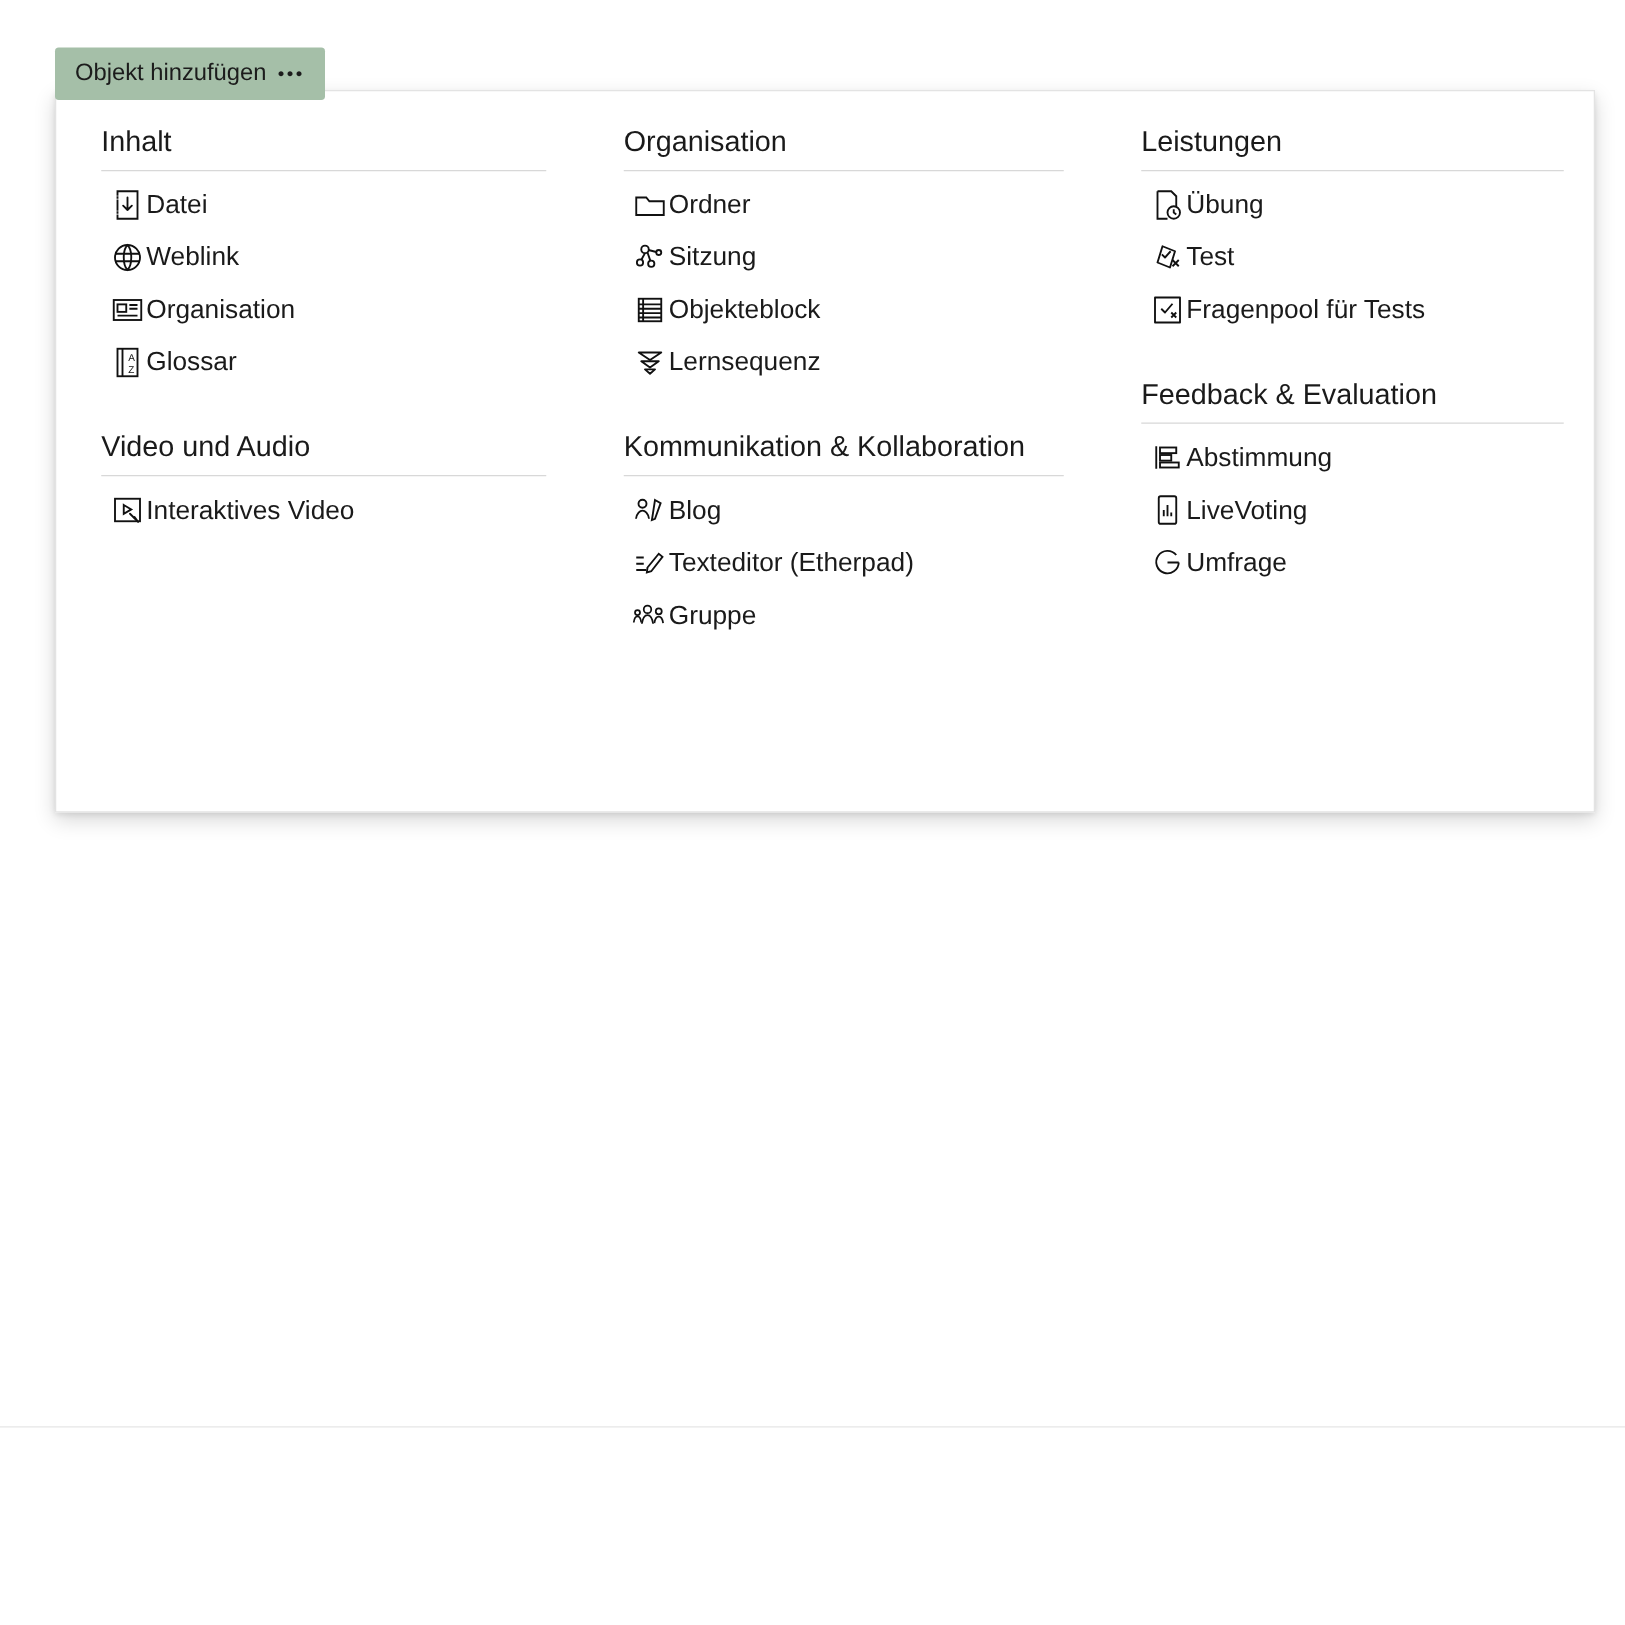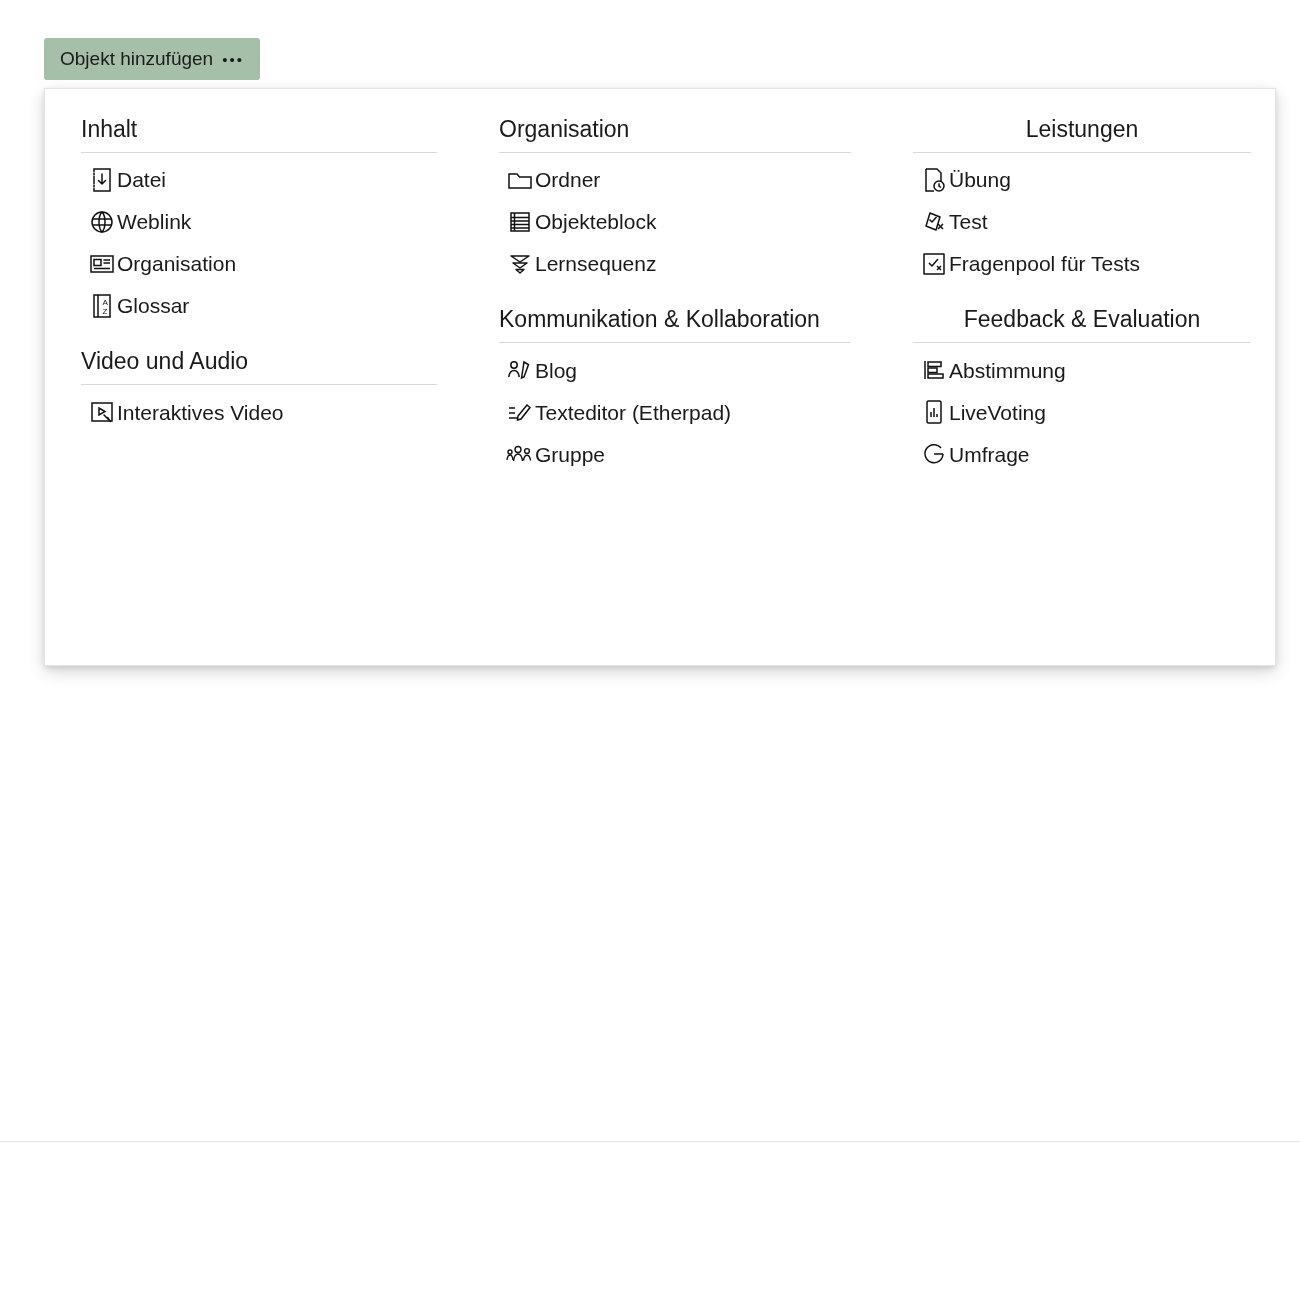--- a/index.html
+++ b/index.html
@@ -30,40 +30,40 @@
     color: #1c1c1c;
     cursor: pointer;
     z-index: 30;
     font-family: "Liberation Sans", sans-serif;
   }
   .trigger .dots { letter-spacing: 2px; font-size: 15px; line-height: 1; }
 
   
   .panel {
     position: absolute;
-    left: 44px; top: 88px;
+    left: 44px; top: 72px;
     width: 1232px;
     height: 578px;
     background: #ffffff;
     border: 1px solid #e3e3e3;
     box-shadow: 0 6px 16px rgba(0,0,0,0.16), 0 2px 5px rgba(0,0,0,0.10);
     z-index: 20;
     display: flex;
     padding: 26px 0 0 0;
   }
 
   .col {
     padding: 0 26px 0 36px;
     flex: 0 0 auto;
   }
   .col-1 { width: 418px; }
   .col-2 { width: 414px; }
-  .col-3 { width: 400px; text-align: center; }
-
-  .group + .group { margin-top: 20px; }
+  .col-3 { width: 400px; }
+
+  .group + .group { margin-top: 32px; }
 
   .group-title {
     font-size: 23px;
     font-weight: 400;
     color: #1a1a1a;
     padding: 0 0 9px 0;
     border-bottom: 1px solid #d8d8d8;
     margin: 0 0 6px 0;
     line-height: 1.22;
   }
@@ -189,20 +189,32 @@
 
         <div class="item">
           <span class="ico">
             <svg width="26" height="22" viewBox="0 0 26 22" fill="none" stroke="#111" stroke-width="1.5">
               <path d="M2 5 H10 L12.5 8 H24 V19 H2 Z"></path>
             </svg>
           </span>
           <span class="lbl">Ordner</span>
         </div>
 
+        <div class="item">
+          <span class="ico">
+            <svg width="26" height="24" viewBox="0 0 26 24" fill="none" stroke="#111" stroke-width="1.5">
+              <circle cx="9" cy="5.5" r="3"></circle>
+              <circle cx="5" cy="16" r="2.5"></circle>
+              <circle cx="14" cy="17" r="2.5"></circle>
+              <circle cx="20" cy="8" r="2"></circle>
+              <path d="M9 8.5 L6.2 13.6 M11 8 L13.3 14.7 M11.8 6 L18 7.6"></path>
+            </svg>
+          </span>
+          <span class="lbl">Sitzung</span>
+        </div>
 
         <div class="item">
           <span class="ico">
             <svg width="24" height="24" viewBox="0 0 24 24" fill="none" stroke="#111" stroke-width="1.5">
               <rect x="3" y="3" width="18" height="18"></rect>
               <path d="M3 7.5 H21 M3 11 H21 M3 14.5 H21 M3 18 H21"></path>
               <path d="M6.5 3 V21"></path>
             </svg>
           </span>
           <span class="lbl">Objekteblock</span>

